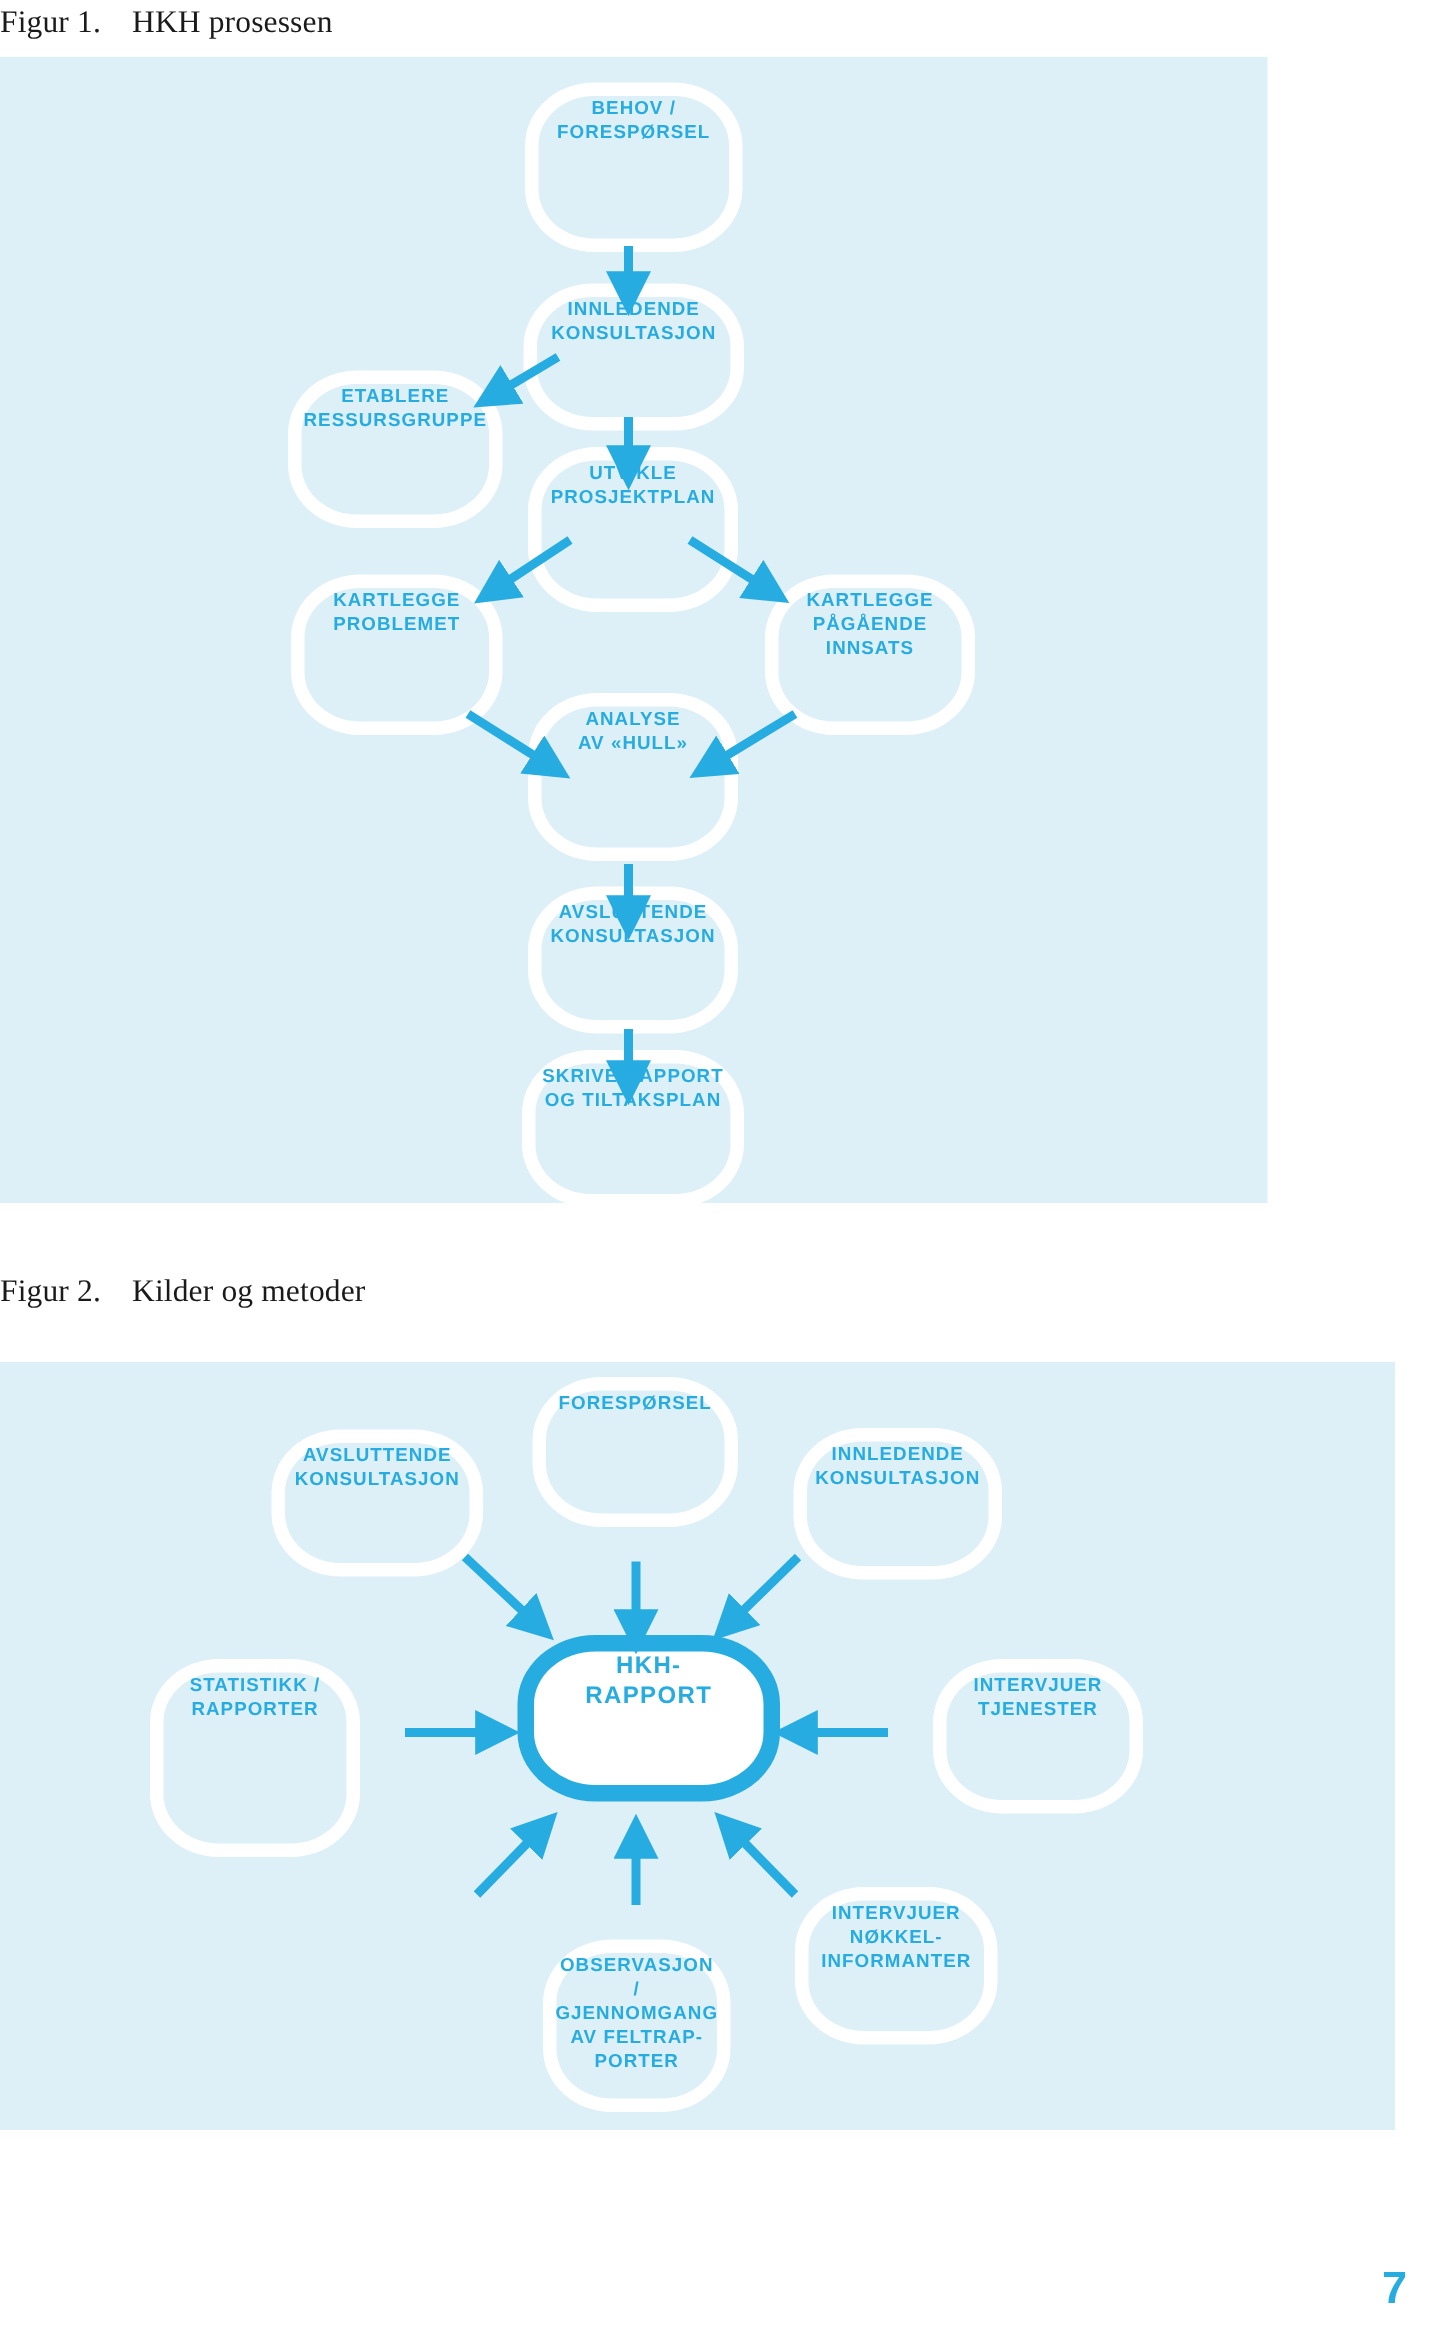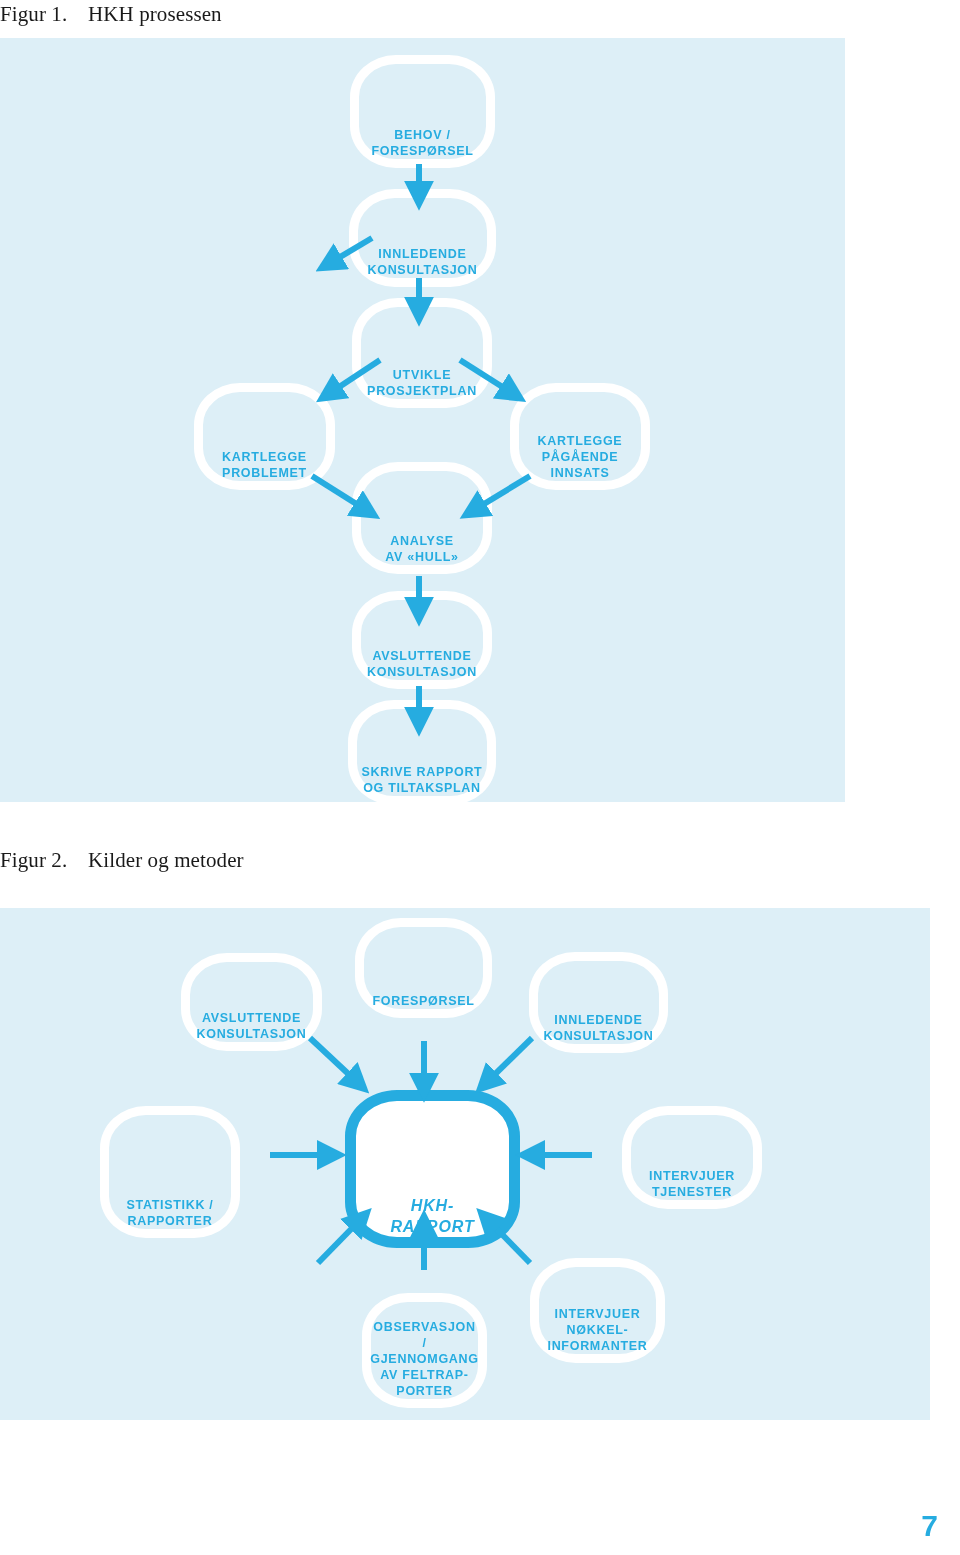--- a/index.html
+++ b/index.html
@@ -33,21 +33,21 @@
     background: #ddeff7;
   }
   #figure1-panel { left: 0px;  top: 38px;   width: 845px; height: 764px; }
   #figure2-panel { left: 0px;  top: 908px;  width: 930px; height: 512px; }
 
   
   .bubble {
     position: absolute;
     box-sizing: border-box;
     display: flex;
-    align-items: flex-end;
+    align-items: flex-start;
     justify-content: center;
     text-align: center;
     border: 9px solid #ffffff;
     border-radius: 46px / 42px;
     background: transparent;
     color: #26ace0;
     font-weight: bold;
     font-size: 12.5px;
     line-height: 1.28;
     letter-spacing: 0.7px;
@@ -120,20 +120,23 @@
   </svg>
 
   <div class="bubble" style="left:350px; top:17px; width:145px; height:113px;">
     <span class="blabel">BEHOV /<br>FORESPØRSEL</span>
   </div>
 
   <div class="bubble" style="left:349px; top:151px; width:147px; height:98px;">
     <span class="blabel">INNLEDENDE<br>KONSULTASJON</span>
   </div>
 
+  <div class="bubble" style="left:192px; top:209px; width:143px; height:105px;">
+    <span class="blabel">ETABLERE<br>RESSURSGRUPPE</span>
+  </div>
 
   <div class="bubble" style="left:352px; top:260px; width:140px; height:110px;">
     <span class="blabel">UTVIKLE<br>PROSJEKTPLAN</span>
   </div>
 
   <div class="bubble" style="left:194px; top:345px; width:141px; height:107px;">
     <span class="blabel">KARTLEGGE<br>PROBLEMET</span>
   </div>
 
   <div class="bubble" style="left:510px; top:345px; width:140px; height:107px;">
@@ -194,21 +197,21 @@
   </div>
 
   <div class="bubble" style="left:529px; top:44px; width:139px; height:101px;">
     <span class="blabel">INNLEDENDE<br>KONSULTASJON</span>
   </div>
 
   <div class="bubble" style="left:100px; top:198px; width:140px; height:132px;">
     <span class="blabel">STATISTIKK /<br>RAPPORTER</span>
   </div>
 
-  <div class="bubble accent" style="left:345px; top:182px; width:175px; height:158px;font-style:italic;">
+  <div class="bubble accent" style="left:345px; top:182px; width:175px; height:111px;">
     <span class="blabel">HKH-<br>RAPPORT</span>
   </div>
 
   <div class="bubble" style="left:622px; top:198px; width:140px; height:103px;">
     <span class="blabel">INTERVJUER<br>TJENESTER</span>
   </div>
 
 
   <div class="bubble" style="left:362px; top:385px; width:125px; height:115px;">
     <span class="blabel">OBSERVASJON /<br>GJENNOMGANG<br>AV FELTRAP-<br>PORTER</span>

